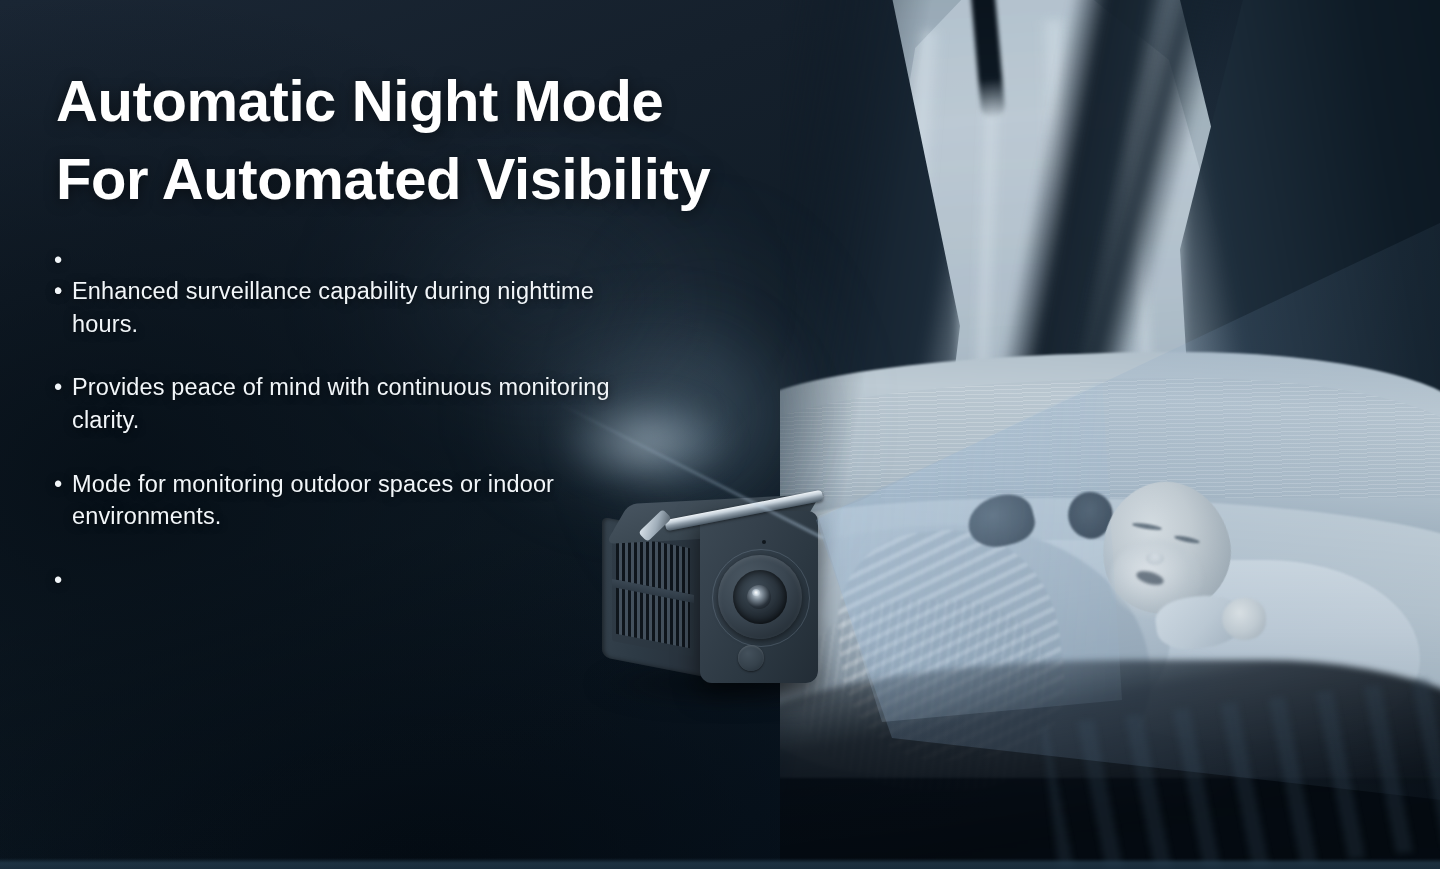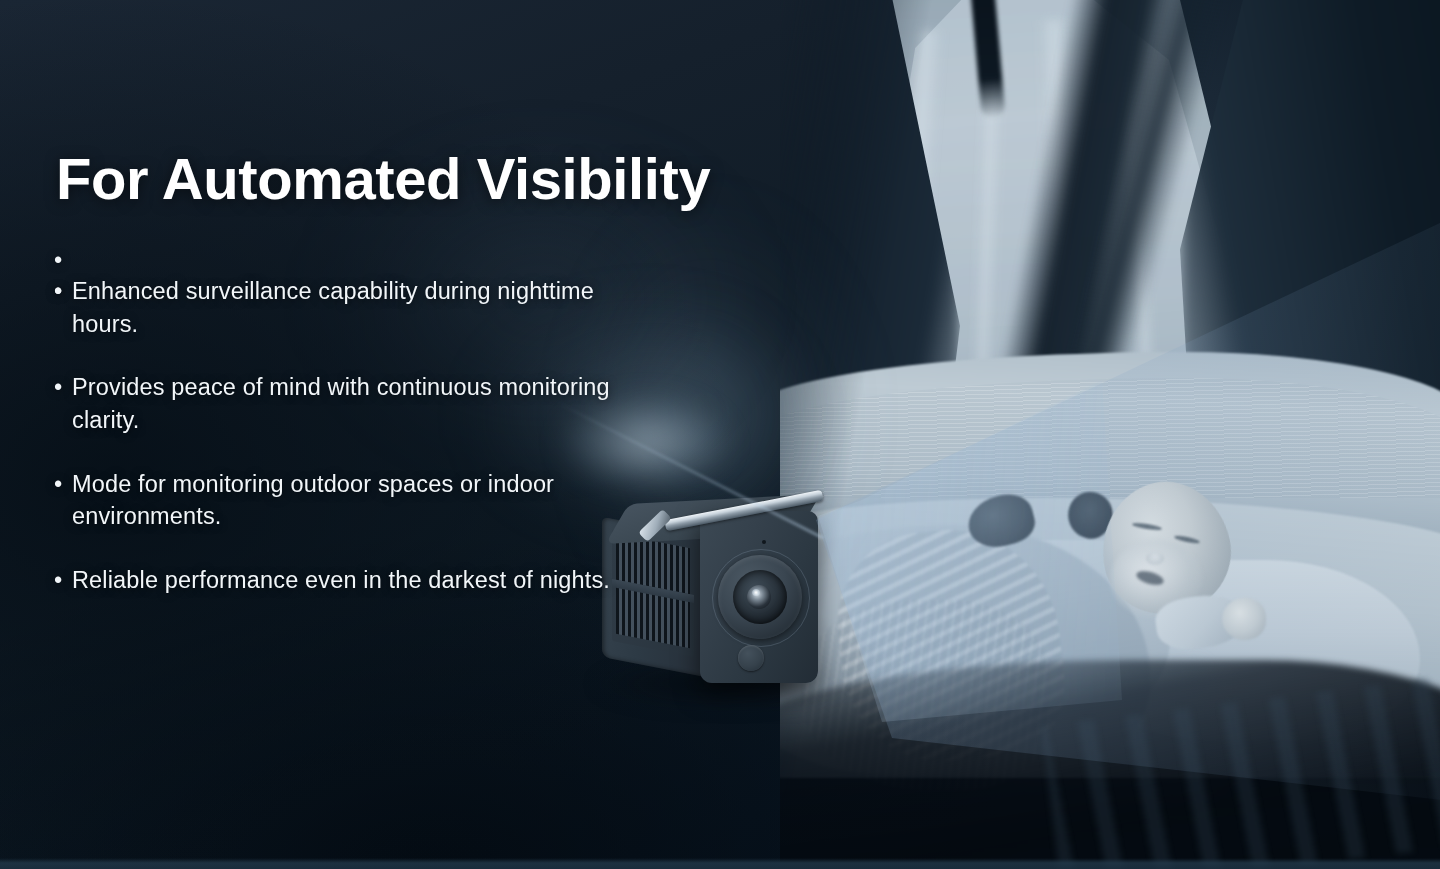--- a/index.html
+++ b/index.html
@@ -573,21 +573,21 @@
   </div>
 
   <div class="light-cone">
     <div class="cone-a"></div>
     <div class="cone-b"></div>
     <div class="cone-edge"></div>
   </div>
 
   <div class="content">
     <h1 class="title">
-      <br>
+      <span>Automatic Night Mode</span><br>
       <span>For Automated Visibility</span>
     </h1>
 
     <ul class="bullets">
       <li class="bullet">
         <span class="dot">•</span>
       </li>
       <li class="bullet">
         <span class="dot">•</span>
       </li>
@@ -598,19 +598,18 @@
       <li class="bullet">
         <span class="dot">•</span>
         <span>Provides peace of mind with continuous monitoring clarity.</span>
       </li>
       <li class="bullet">
         <span class="dot">•</span>
         <span>Mode for monitoring outdoor spaces or indoor environments.</span>
       </li>
       <li class="bullet">
         <span class="dot">•</span>
-        <span>Reliable performance even in the darkest of nights.</span>
       </li>
     </ul>
   </div>
 
   <div class="bottom-strip"></div>
 </div>
 
 </body></html>

